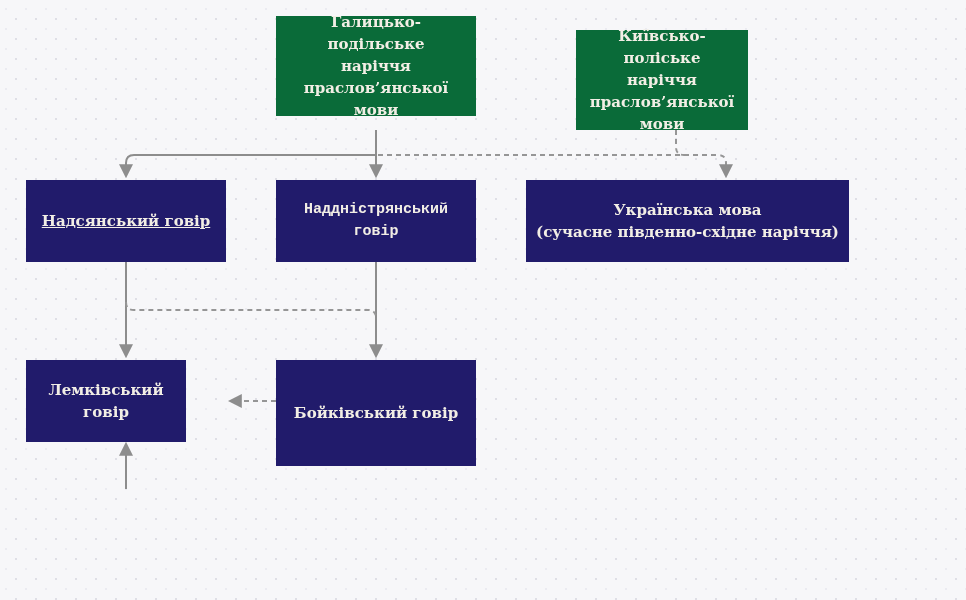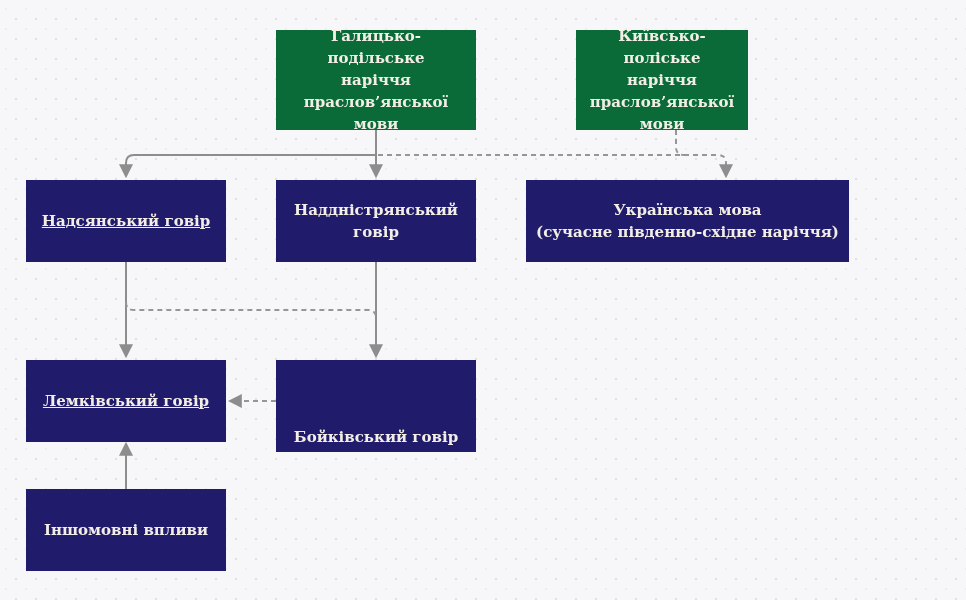--- a/index.html
+++ b/index.html
@@ -61,51 +61,48 @@
 
     <path class="edge" d="M376,262 L376,354" marker-end="url(#arrow)"></path>
 
     <path class="edge edge--dashed" d="M126,302 Q126,310 134,310 L368,310 Q376,310 376,318"></path>
 
     <path class="edge edge--dashed" d="M276,401 L232,401" marker-end="url(#arrow)"></path>
 
     <path class="edge" d="M126,489 L126,446" marker-end="url(#arrow)"></path>
   </svg>
 
-  <div class="node node--green" style="left:276px; top:30px; width:200px; height:100px;justify-content:center;">
+  <div class="node node--green" style="left:276px; top:16px; width:200px; height:100px;justify-content:center;">
     <span class="node-label">Галицько-подільське
 наріччя
 праслов’янської мови</span>
   </div>
 
   <div class="node node--green" style="left:576px; top:30px; width:172px; height:100px;">
     <span class="node-label">Київсько-поліське
 наріччя
 праслов’янської мови</span>
   </div>
 
   <div class="node node--navy" style="left:26px; top:180px; width:200px; height:82px;text-decoration:underline;">
     <span class="node-label">Надсянський говір</span>
   </div>
 
-  <div class="node node--navy" style="left:276px; top:180px; width:200px; height:82px;">
+  <div class="node node--navy" style="left:276px; top:180px; width:200px; height:82px;font-family:Liberation Mono, monospace;">
     <span class="node-label">Наддністрянський
 говір</span>
   </div>
 
   <div class="node node--navy" style="left:526px; top:180px; width:323px; height:82px;">
     <span class="node-label">Українська мова
 (сучасне південно-східне наріччя)</span>
   </div>
 
-  <div class="node node--navy" style="left:26px; top:360px; width:200px; height:82px;text-decoration:underline;">
+  <div class="node node--navy" style="left:26px; top:360px; width:160px; height:82px;">
     <span class="node-label">Лемківський говір</span>
   </div>
 
-  <div class="node node--navy" style="left:276px; top:360px; width:200px; height:92px;align-items:flex-end;">
+  <div class="node node--navy" style="left:276px; top:360px; width:200px; height:106px;">
     <span class="node-label">Бойківський говір</span>
   </div>
 
-  <div class="node node--navy" style="left:26px; top:489px; width:200px; height:82px;">
-    <span class="node-label">Іншомовні впливи</span>
-  </div>
 
 </div>
 
 </body></html>

